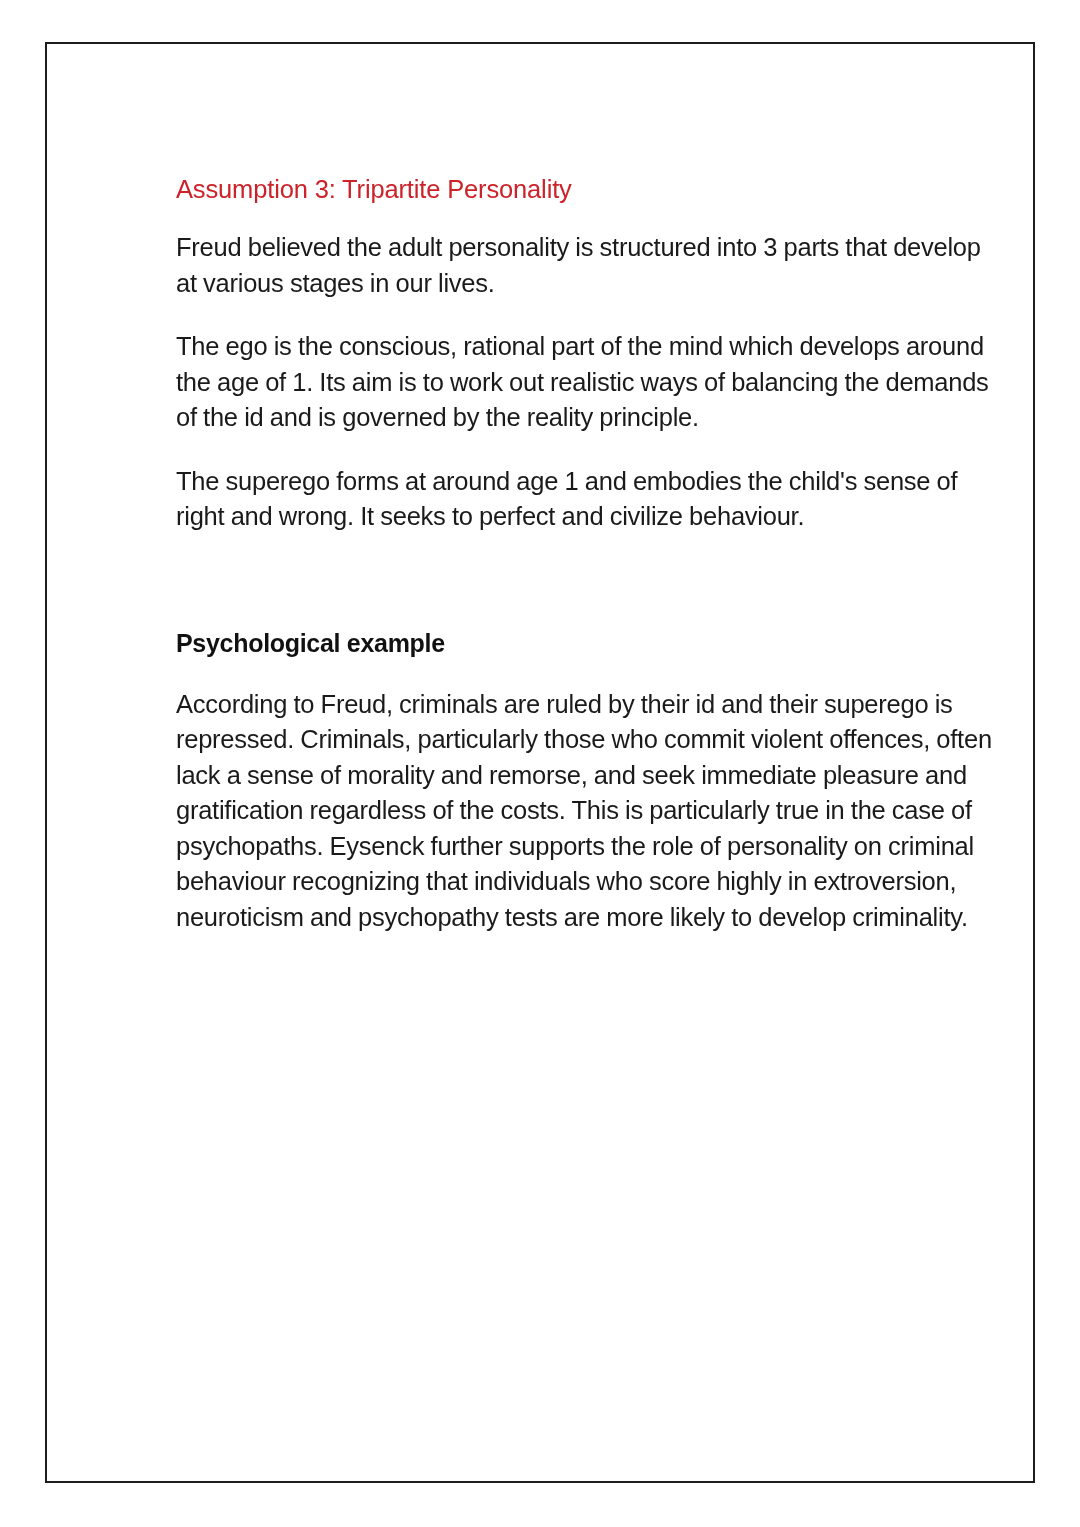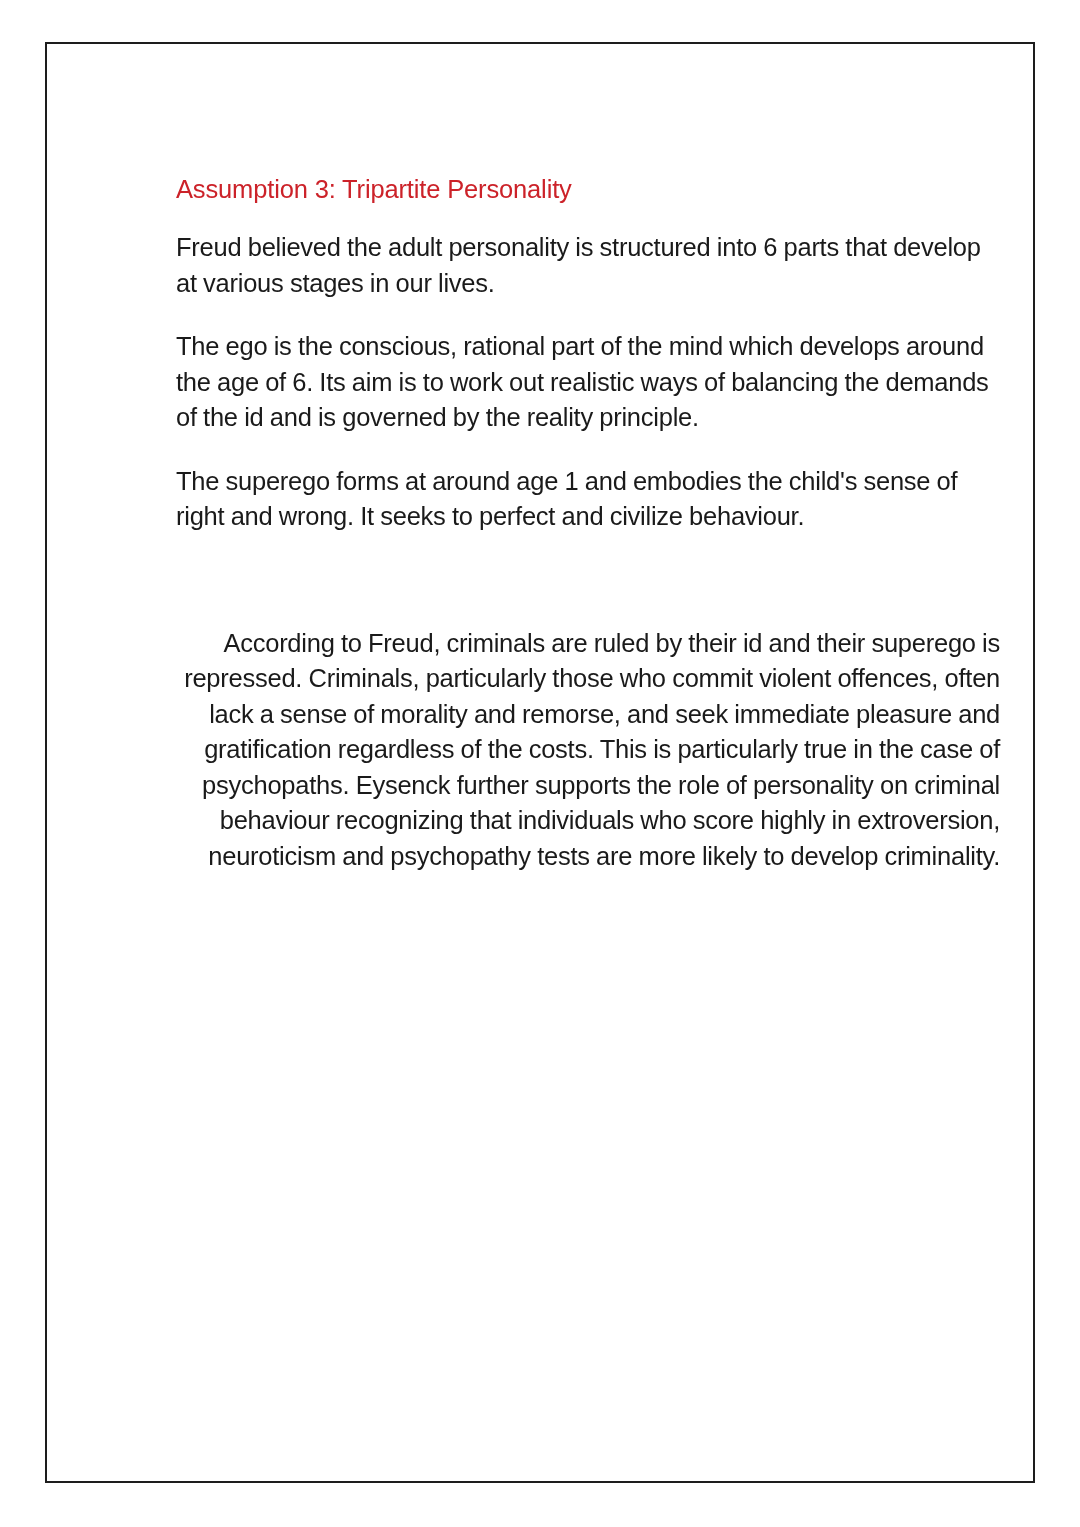--- a/index.html
+++ b/index.html
@@ -60,21 +60,20 @@
     font-size: 25.5px;
     line-height: 35.5px;
     font-weight: 400;
     letter-spacing: -0.25px;
     margin: 0 0 28px 0;
     word-spacing: -0.5px;
   }
 
   p.body-para:last-child {
     margin-bottom: 0;
-    text-align: right;
   }
 
   .subheading-bold {
     color: #111111;
     font-size: 25px;
     line-height: 34px;
     font-weight: 700;
     letter-spacing: -0.3px;
     margin: 0 0 27px 0;
   }
@@ -89,27 +88,28 @@
 <body>
 
 <div id="page">
 
   <div id="page-border">
 
     <div id="content">
 
       <h1 class="heading-red">Assumption 3: Tripartite Personality</h1>
 
-      <p class="body-para">Freud believed the adult personality is structured into 6 parts that develop at various stages in our lives.</p>
+      <p class="body-para">Freud believed the adult personality is structured into 3 parts that develop at various stages in our lives.</p>
 
 
-      <p class="body-para">The ego is the conscious, rational part of the mind which develops around the age of 6. Its aim is to work out realistic ways of balancing the demands of the id and is governed by the reality principle.</p>
+      <p class="body-para">The ego is the conscious, rational part of the mind which develops around the age of 1. Its aim is to work out realistic ways of balancing the demands of the id and is governed by the reality principle.</p>
 
       <p class="body-para">The superego forms at around age 1 and embodies the child's sense of right and wrong. It seeks to perfect and civilize behaviour.</p>
 
       <div class="spacer-para"></div>
 
+      <h2 class="subheading-bold">Psychological example</h2>
 
       <p class="body-para">According to Freud, criminals are ruled by their id and their superego is repressed. Criminals, particularly those who commit violent offences, often lack a sense of morality and remorse, and seek immediate pleasure and gratification regardless of the costs. This is particularly true in the case of psychopaths. Eysenck further supports the role of personality on criminal behaviour recognizing that individuals who score highly in extroversion, neuroticism and psychopathy tests are more likely to develop criminality.</p>
 
     </div>
   </div>
 </div>
 
 </body></html>

